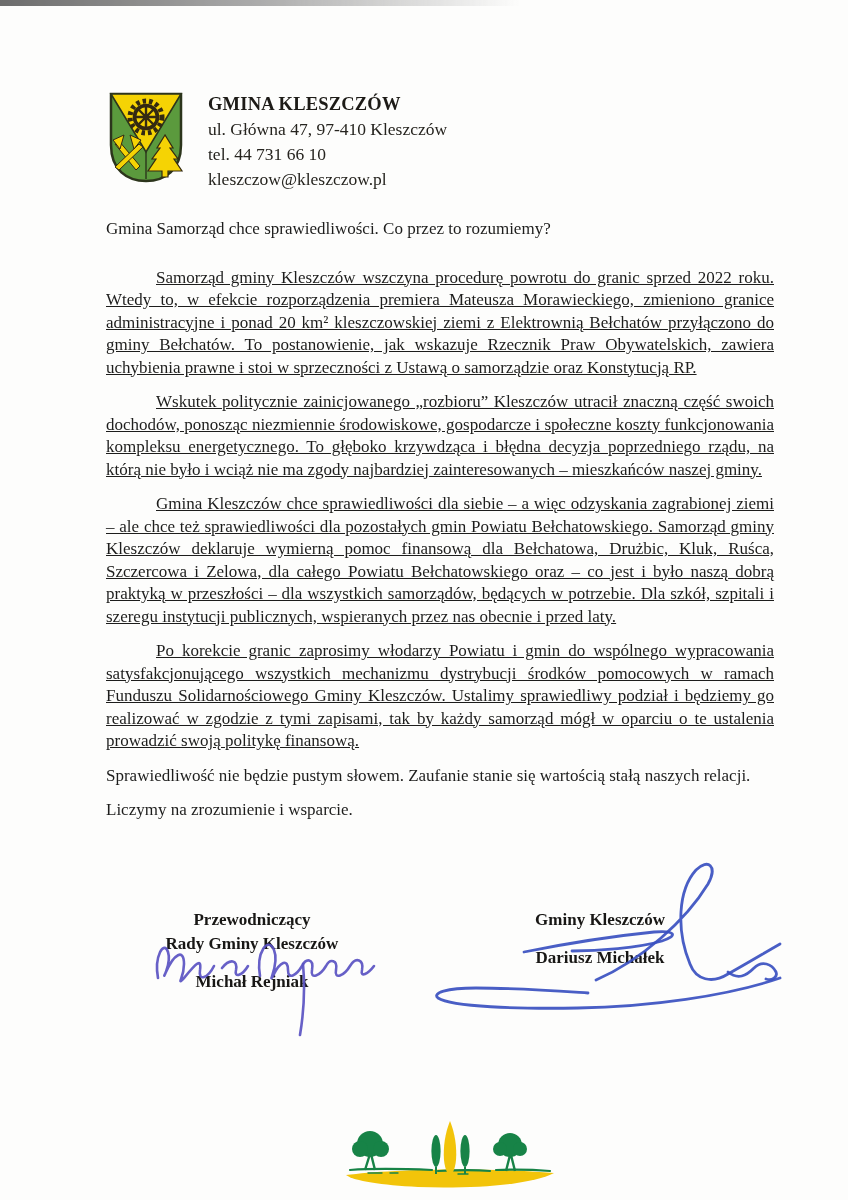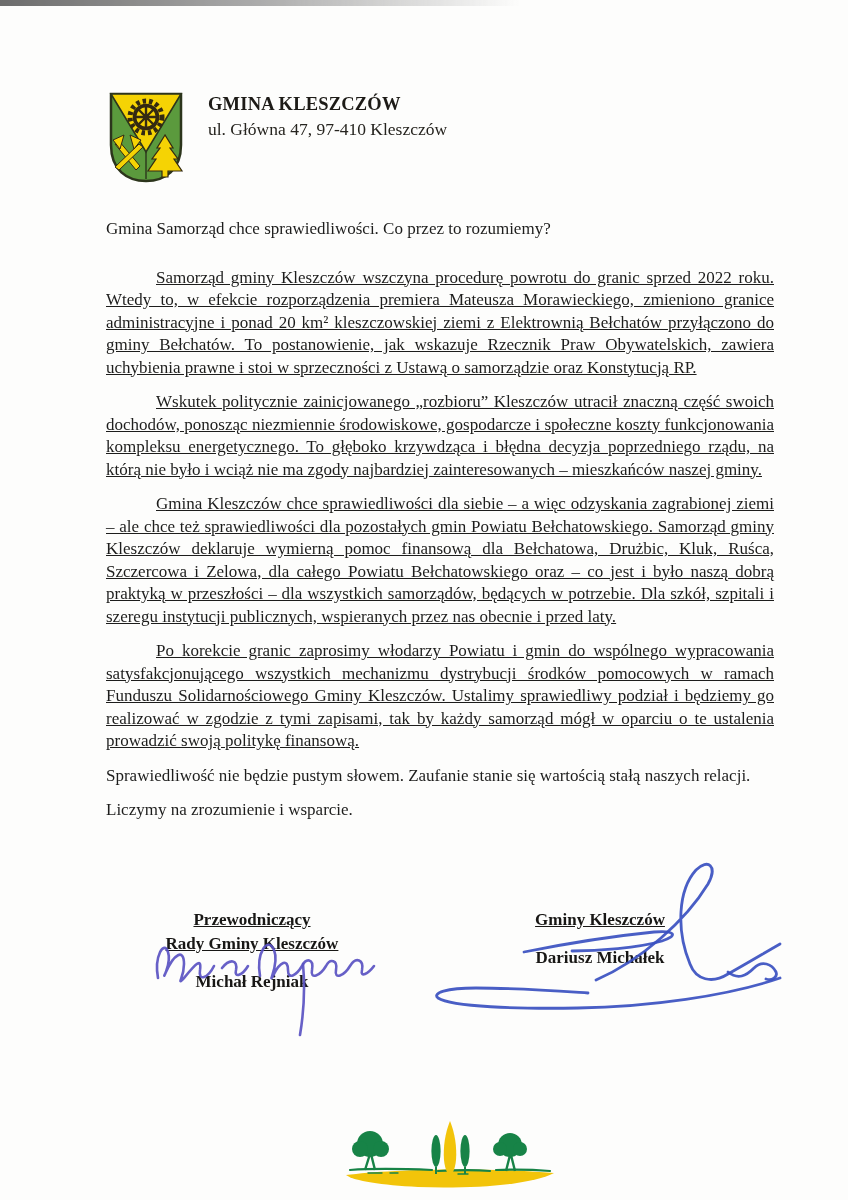--- a/index.html
+++ b/index.html
@@ -27,21 +27,21 @@
   .body{position:absolute;left:106px;top:218px;width:668px;font-size:17px;line-height:22.5px;color:#1d1d1c;}
   .salutation{font-size:20.5px;line-height:28px;margin:0 0 36px;font-weight:bold;color:#161513;}
   .intro{margin:0 0 26px;}
   .para{margin:0 0 12px;text-align:justify;text-indent:50px;text-decoration:underline;}
   .closing{margin:2px 0 0;}
   .closing.c2{margin-top:12px;}
   
   .sig{position:absolute;width:240px;text-align:center;color:#181715;}
   .sig-left{left:132px;top:908px;}
   .sig-right{left:480px;top:908px;}
-  .sig-title{font-weight:bold;font-size:17px;line-height:24px;text-decoration:underline;}
+  .sig-title{font-weight:bold;font-size:17px;line-height:24px;}
   .sig-name{font-weight:bold;font-size:17px;margin-top:16px;}
   .ink{position:absolute;pointer-events:none;}
   .ink path{fill:none;stroke-linecap:round;stroke-linejoin:round;}
   .ink-left{left:148px;top:926px;width:235px;height:112px;}
   .ink-left path{stroke-width:2.6;opacity:.92;}
   .ink-right{left:428px;top:860px;width:364px;height:152px;}
   .ink-right path{stroke-width:2.8;opacity:.92;}
   
   .trees{position:absolute;left:338px;top:1118px;width:224px;height:72px;}
 </style>
@@ -75,20 +75,22 @@
         <path d="M34,50 L23,45 L27,59 Z" fill="#f5d304"></path>
       </g>
 
       <g stroke="#342a12" stroke-width="1.2">
         <path d="M58,45 L50,58 L53,58 L45,69 L49,69 L41,81 L55,81 L55,87 L61,87 L61,81 L75,81 L67,69 L71,69 L63,58 L66,58 Z" fill="#f5d304"></path>
       </g>
     </svg>
     <div class="header-text">
       <div class="org">GMINA KLESZCZÓW</div>
       <div class="hline">ul. Główna 47, 97-410 Kleszczów</div>
+      <div class="hline">tel. 44 731 66 10</div>
+      <div class="hline">kleszczow@kleszczow.pl</div>
     </div>
   </header>
 
   <main class="body">
     <p class="intro">Gmina Samorząd chce sprawiedliwości. Co przez to rozumiemy?</p>
     <p class="para">Samorząd gminy Kleszczów wszczyna procedurę powrotu do granic sprzed 2022 roku. Wtedy to, w efekcie rozporządzenia premiera Mateusza Morawieckiego, zmieniono granice administracyjne i ponad 20 km² kleszczowskiej ziemi z Elektrownią Bełchatów przyłączono do gminy Bełchatów. To postanowienie, jak wskazuje Rzecznik Praw Obywatelskich, zawiera uchybienia prawne i stoi w sprzeczności z Ustawą o samorządzie oraz Konstytucją RP.</p>
     <p class="para">Wskutek politycznie zainicjowanego „rozbioru” Kleszczów utracił znaczną część swoich dochodów, ponosząc niezmiennie środowiskowe, gospodarcze i społeczne koszty funkcjonowania kompleksu energetycznego. To głęboko krzywdząca i błędna decyzja poprzedniego rządu, na którą nie było i wciąż nie ma zgody najbardziej zainteresowanych – mieszkańców naszej gminy.</p>
     <p class="para">Gmina Kleszczów chce sprawiedliwości dla siebie – a więc odzyskania zagrabionej ziemi – ale chce też sprawiedliwości dla pozostałych gmin Powiatu Bełchatowskiego. Samorząd gminy Kleszczów deklaruje wymierną pomoc finansową dla Bełchatowa, Drużbic, Kluk, Ruśca, Szczercowa i Zelowa, dla całego Powiatu Bełchatowskiego oraz – co jest i było naszą dobrą praktyką w przeszłości – dla wszystkich samorządów, będących w potrzebie. Dla szkół, szpitali i szeregu instytucji publicznych, wspieranych przez nas obecnie i przed laty.</p>
     <p class="para">Po korekcie granic zaprosimy włodarzy Powiatu i gmin do wspólnego wypracowania satysfakcjonującego wszystkich mechanizmu dystrybucji środków pomocowych w ramach Funduszu Solidarnościowego Gminy Kleszczów. Ustalimy sprawiedliwy podział i będziemy go realizować w zgodzie z tymi zapisami, tak by każdy samorząd mógł w oparciu o te ustalenia prowadzić swoją politykę finansową.</p>
     <p class="closing">Sprawiedliwość nie będzie pustym słowem. Zaufanie stanie się wartością stałą naszych relacji.</p>

